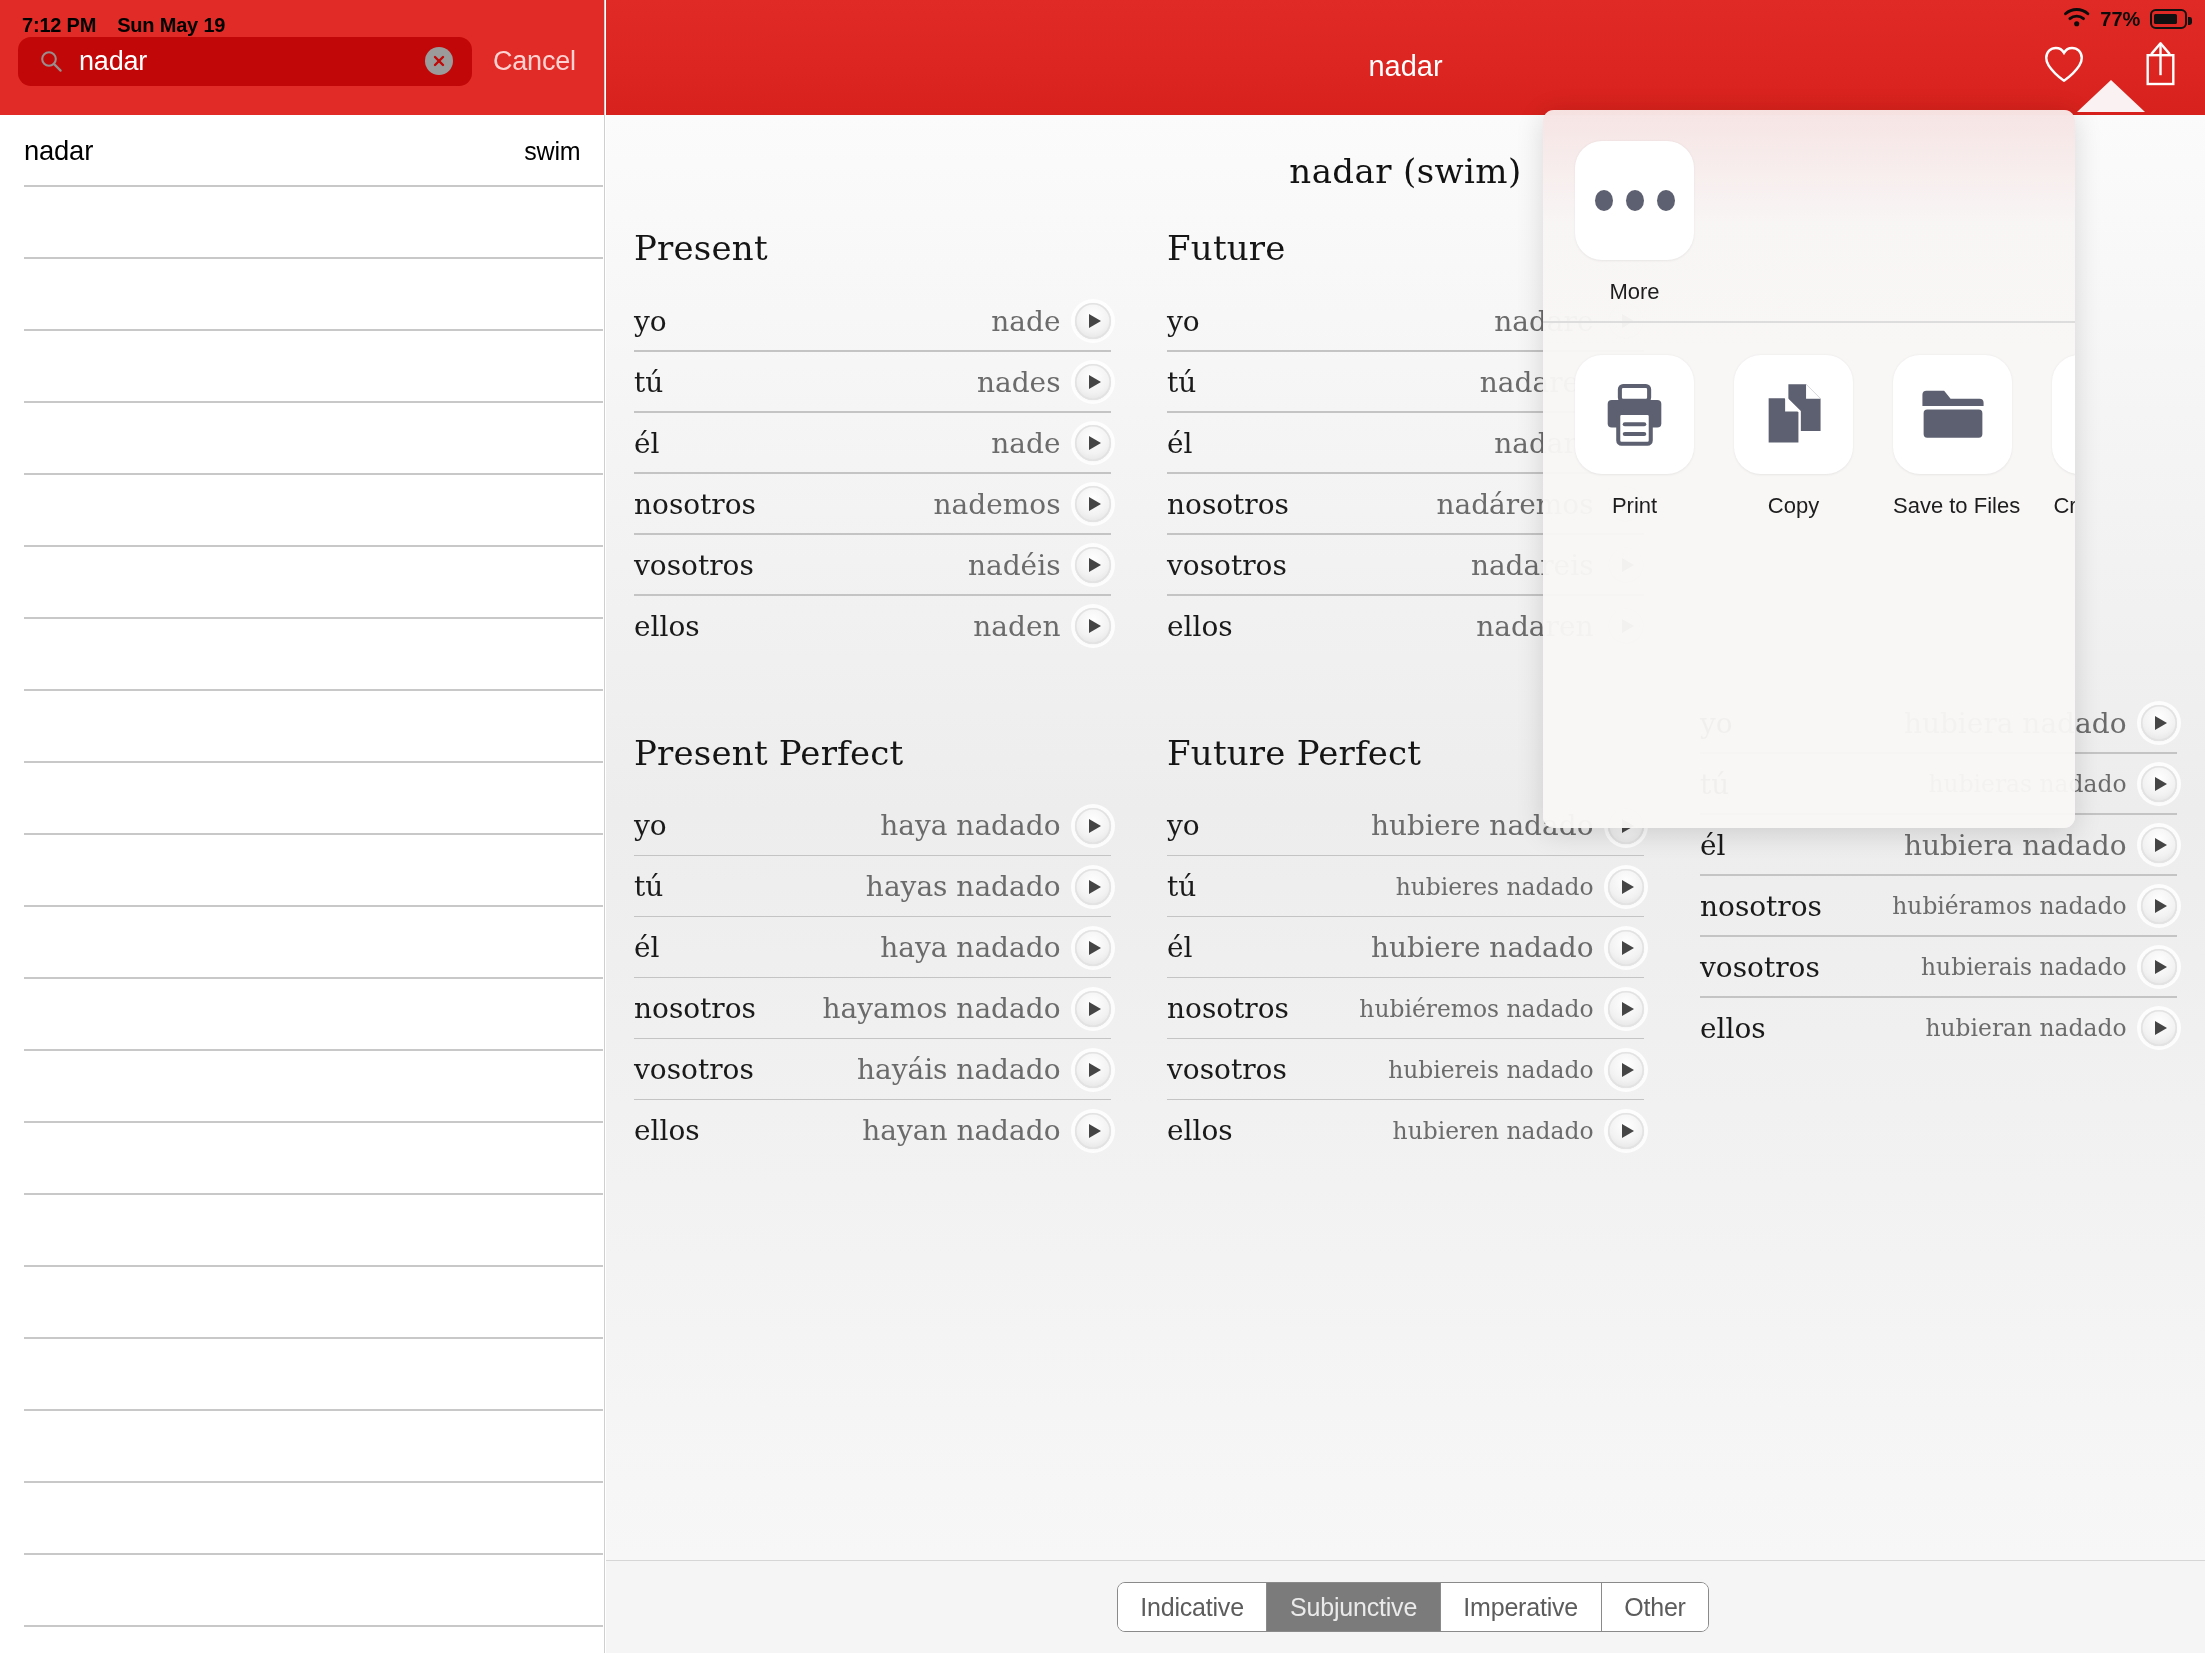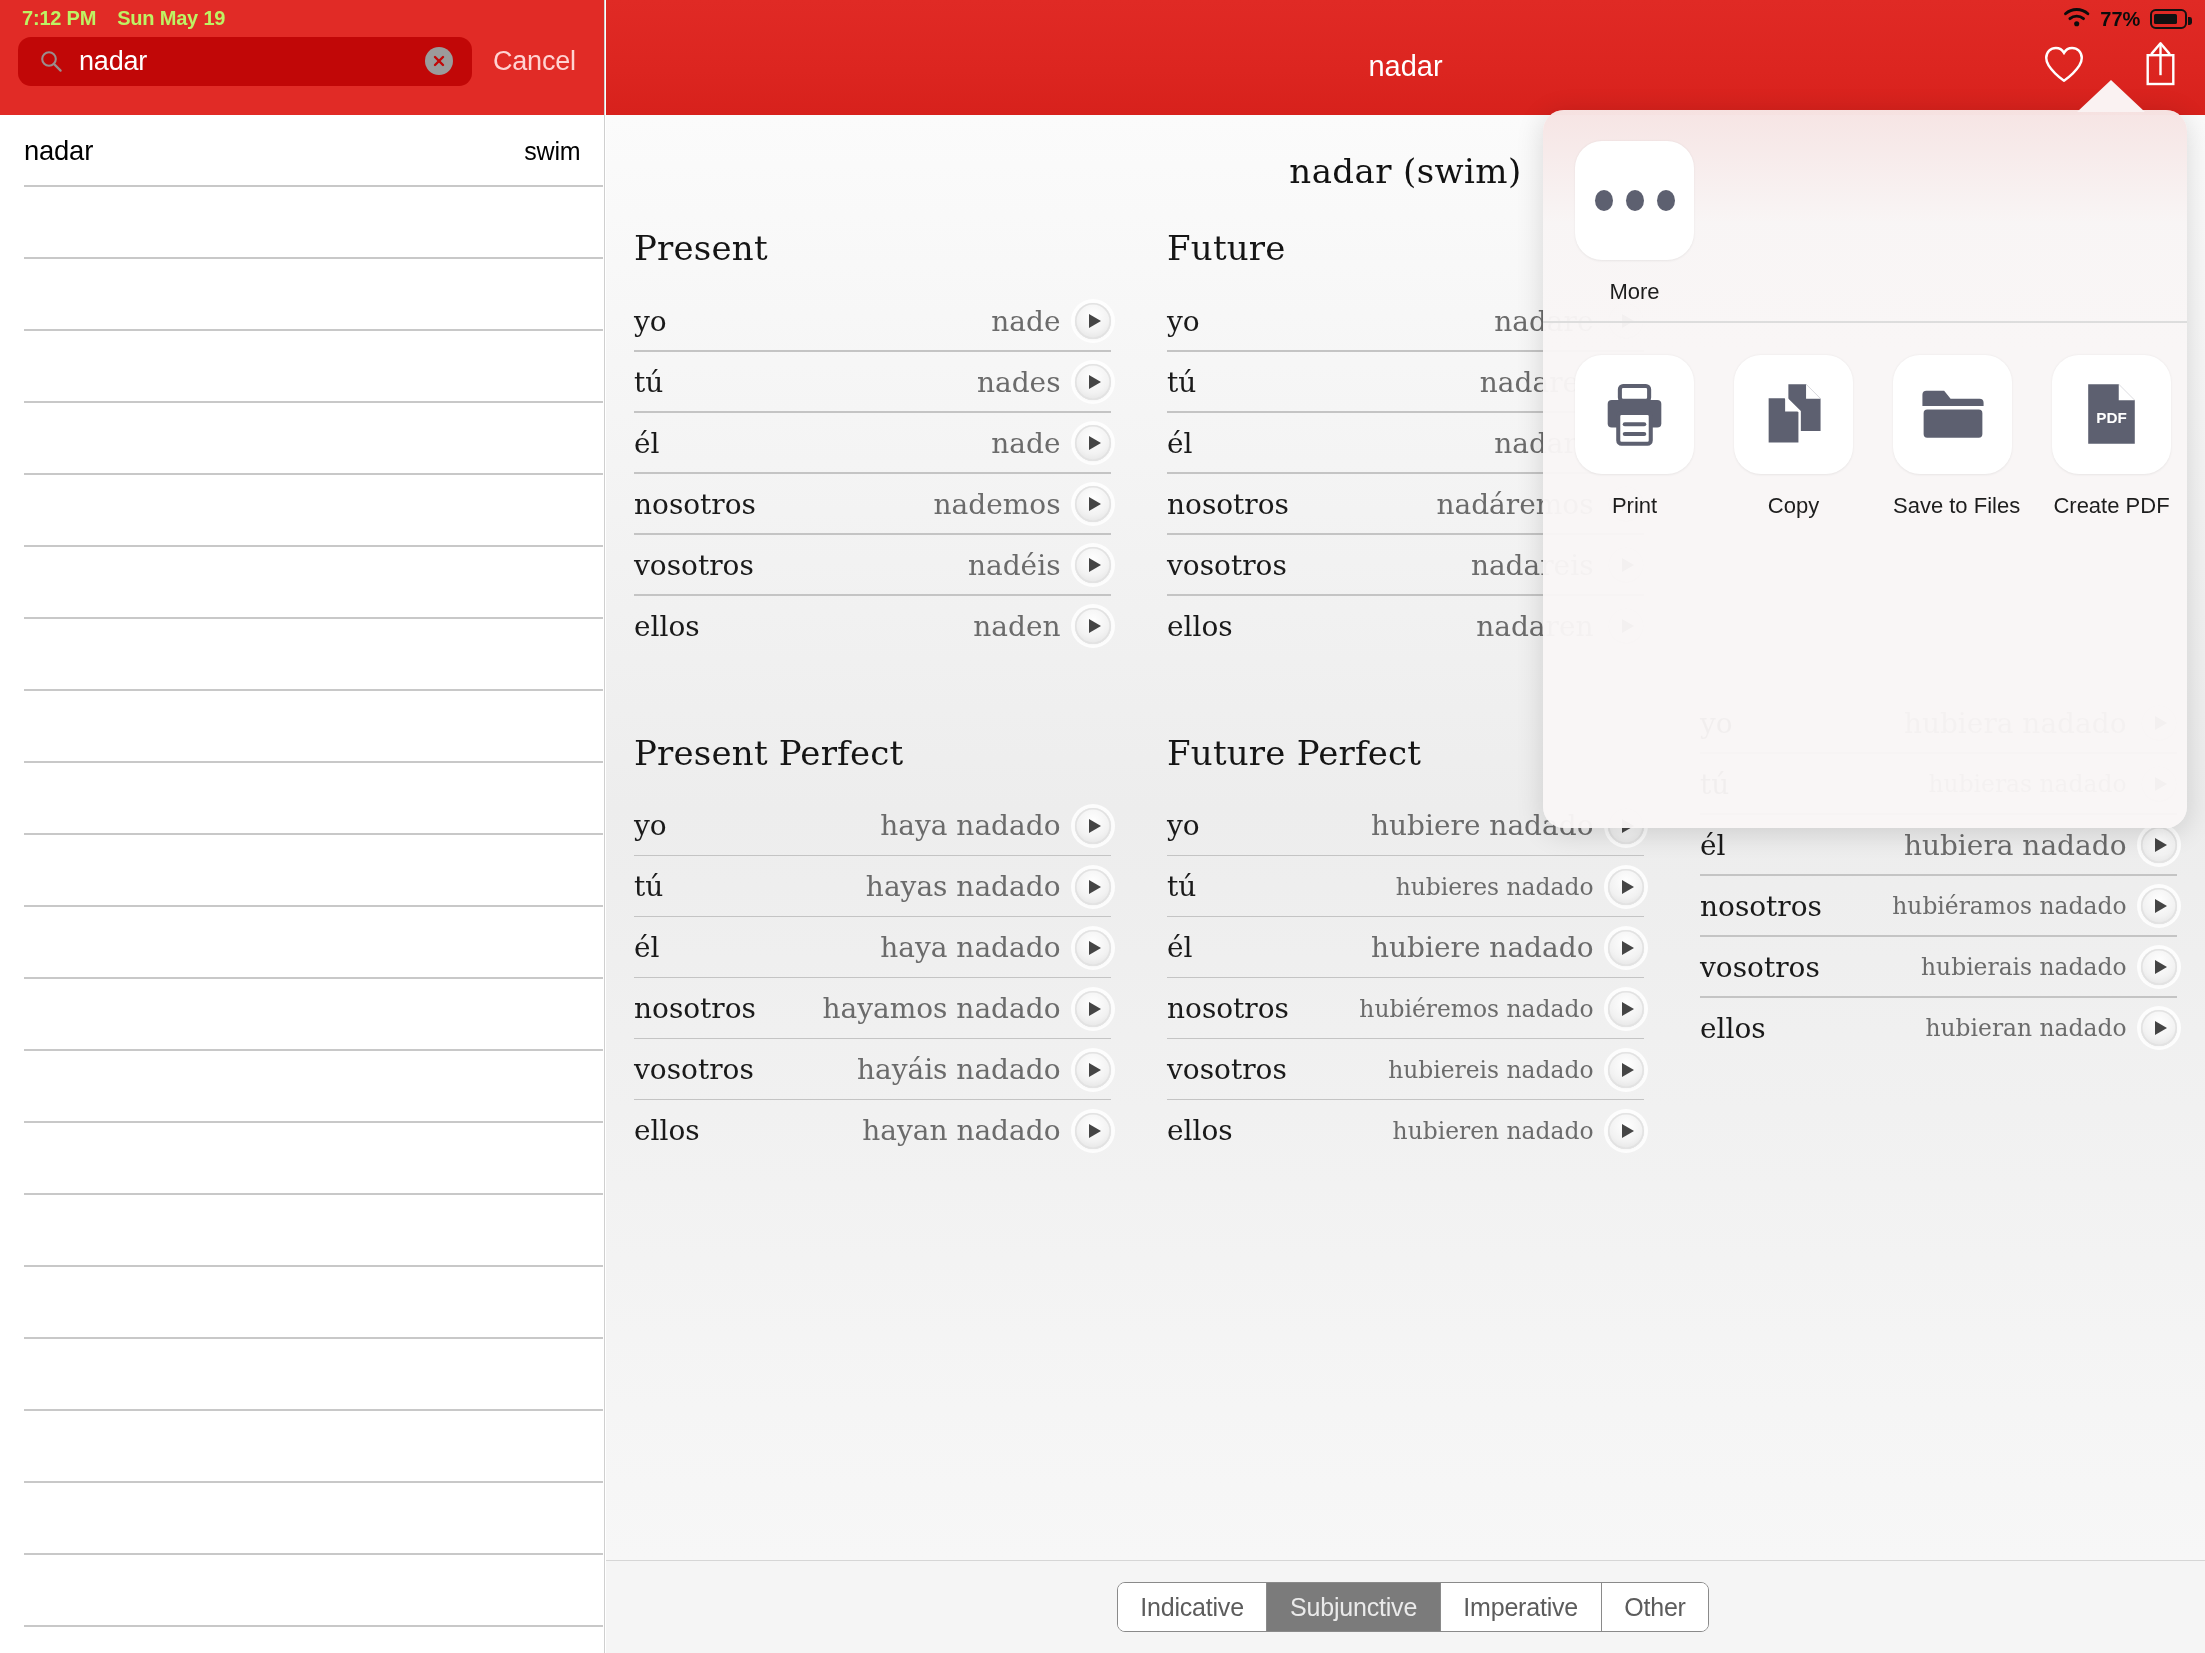--- a/index.html
+++ b/index.html
@@ -18,23 +18,23 @@
     background: #ffffff;
     border-right: 1.6px solid #cfcfcf;
     overflow: hidden;
   }
   .left-header {
     position: absolute; left: 0; top: 0;
     width: 605px; height: 115px;
     background: #e12b26;
   }
   .status-left {
-    position: absolute; left: 22px; top: 7px;
+    position: absolute; left: 22px; top: 14px;
     display: flex; align-items: center; gap: 21px;
-    font-size: 20px; font-weight: bold; color: #bef264;
+    font-size: 20px; font-weight: bold; color: #000000;
     letter-spacing: -0.2px;
   }
   .search-row {
     position: absolute; left: 18px; top: 36px;
     width: 573px; height: 50px;
     display: flex; align-items: center;
   }
   .search-field {
     position: relative;
     width: 454px; height: 49px;
@@ -211,23 +211,23 @@
     border-right: 1.6px solid #8a8a8a;
     background: #fff; letter-spacing: -0.2px;
   }
   .seg:last-child { border-right: none; }
   .seg.active { background: #7b7b7b; color: #eaeaea; }
 
   
   .popover {
     position: absolute;
     left: 1543px; top: 110px;
-    width: 644px; height: 718px;
+    width: 532px; height: 718px;
     background: rgba(249,246,246,0.97);
-    border-radius: 21px;
+    border-radius: 11px;
     box-shadow: 0 4.8px 27.4px rgba(0,0,0,0.14);
     overflow: hidden;
     z-index: 20;
   }
   .popover-arrow {
     position: absolute;
     left: 2077px; top: 80px;
     width: 0; height: 0;
     border-left: 34px solid transparent;
     border-right: 34px solid transparent;

